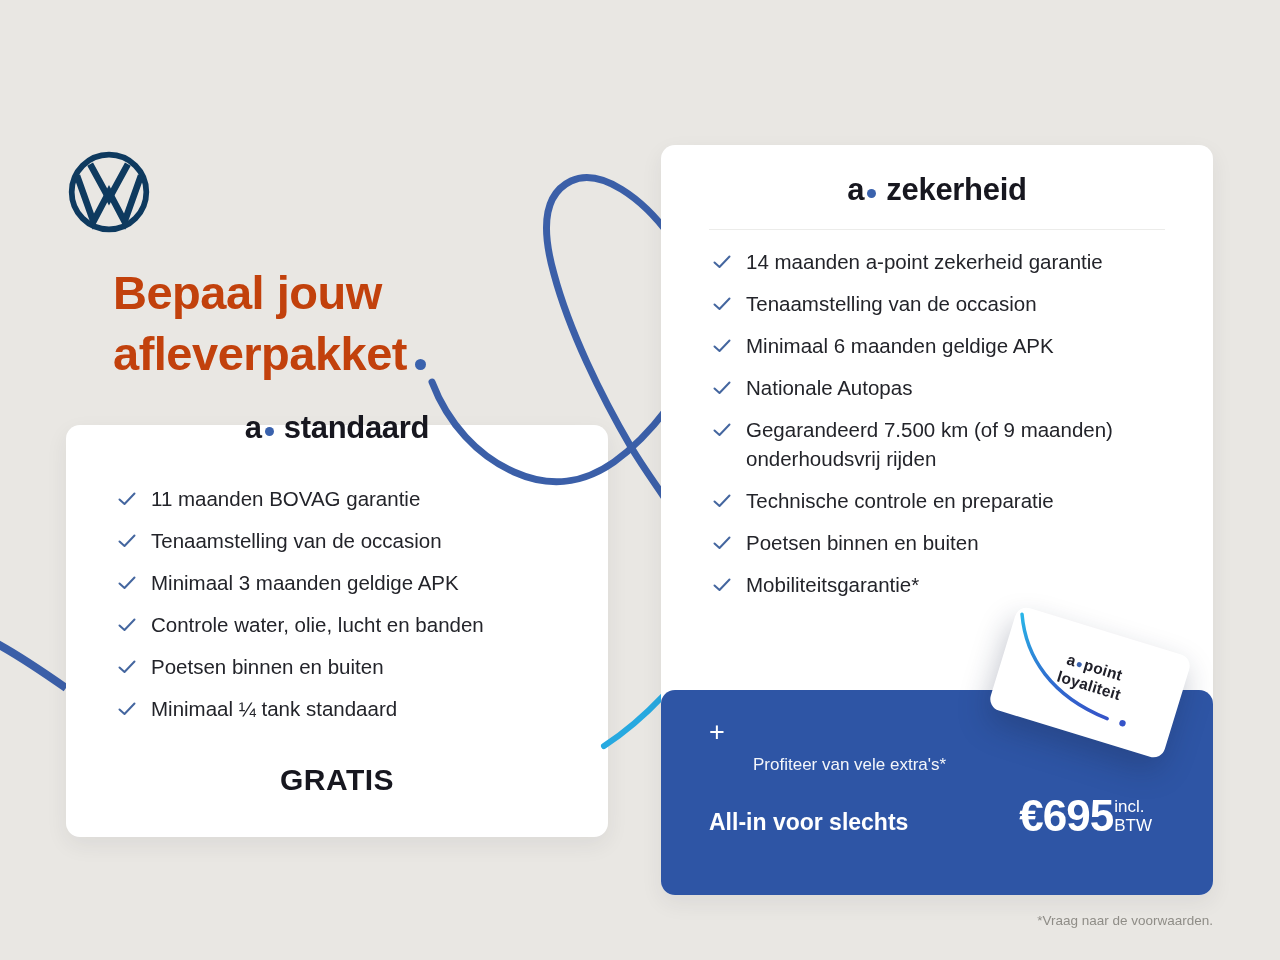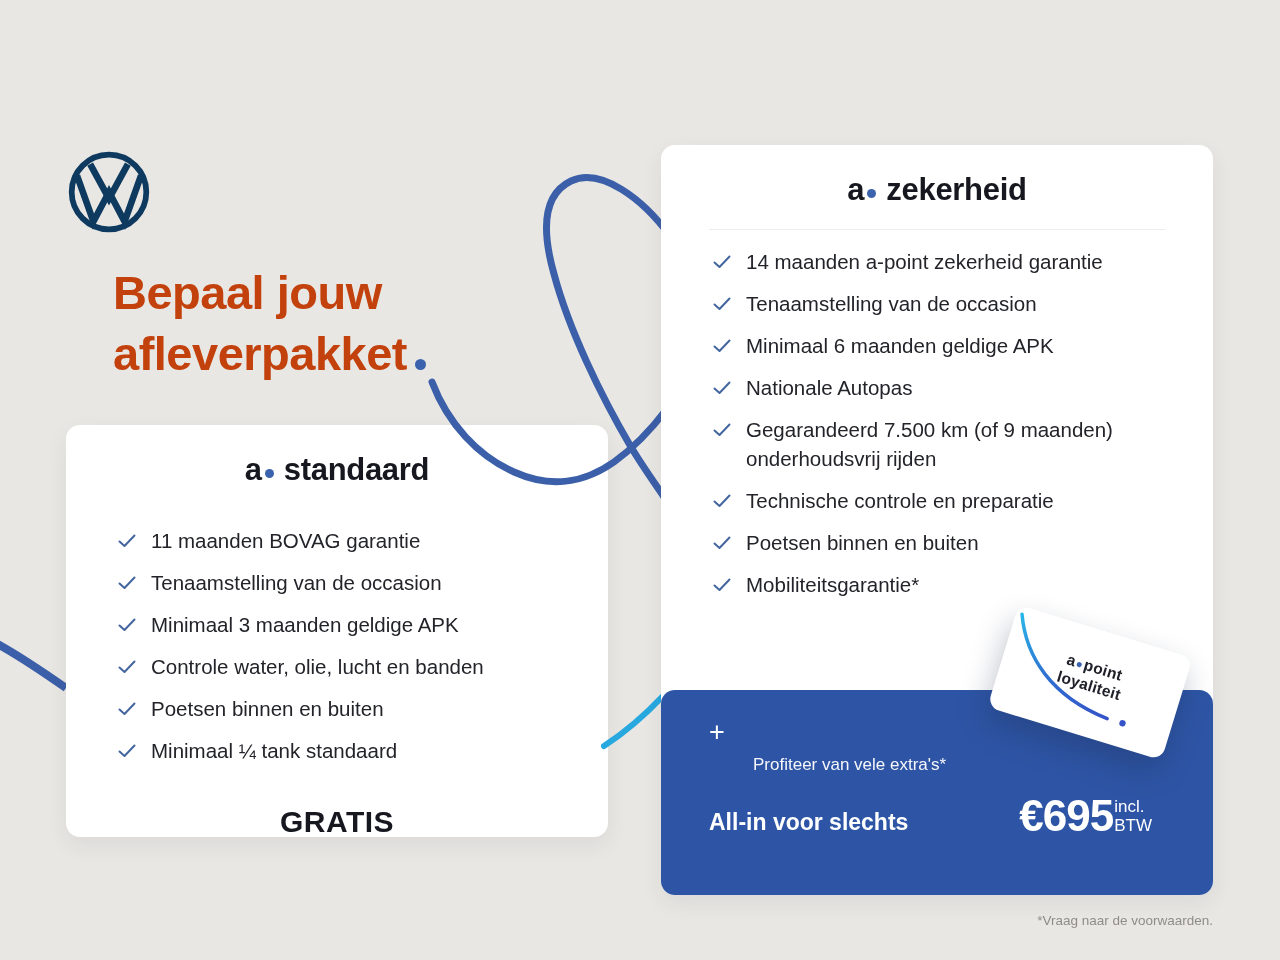--- a/index.html
+++ b/index.html
@@ -26,21 +26,21 @@
     position:absolute;left:0;top:0;width:1280px;height:960px;pointer-events:none;
   }
   .decor-behind{z-index:0;}
   .decor-front{z-index:2;}
   
   .card{
     position:absolute;background:#ffffff;border-radius:14px;
     box-shadow:0 8px 22px rgba(40,40,60,0.07);
     display:flex;flex-direction:column;box-sizing:border-box;
   }
-  .card-standaard{left:66px;top:425px;width:542px;height:412px;z-index:1;padding-bottom:40px;}
+  .card-standaard{left:66px;top:425px;width:542px;height:412px;z-index:1;padding-bottom:40px;justify-content:flex-end;}
   .card-zekerheid{left:661px;top:145px;width:552px;height:750px;z-index:3;}
   .card-title{
     text-align:center;padding-top:27px;font-size:31px;font-weight:600;
     color:#17171f;letter-spacing:-0.3px;
   }
   .title-dot{
     display:inline-block;width:9px;height:9px;border-radius:50%;
     background:#3a62ad;margin:0 10px 2px 3px;
   }
   .divider{height:1px;background:#ececea;margin:21px 48px 0 48px;}

